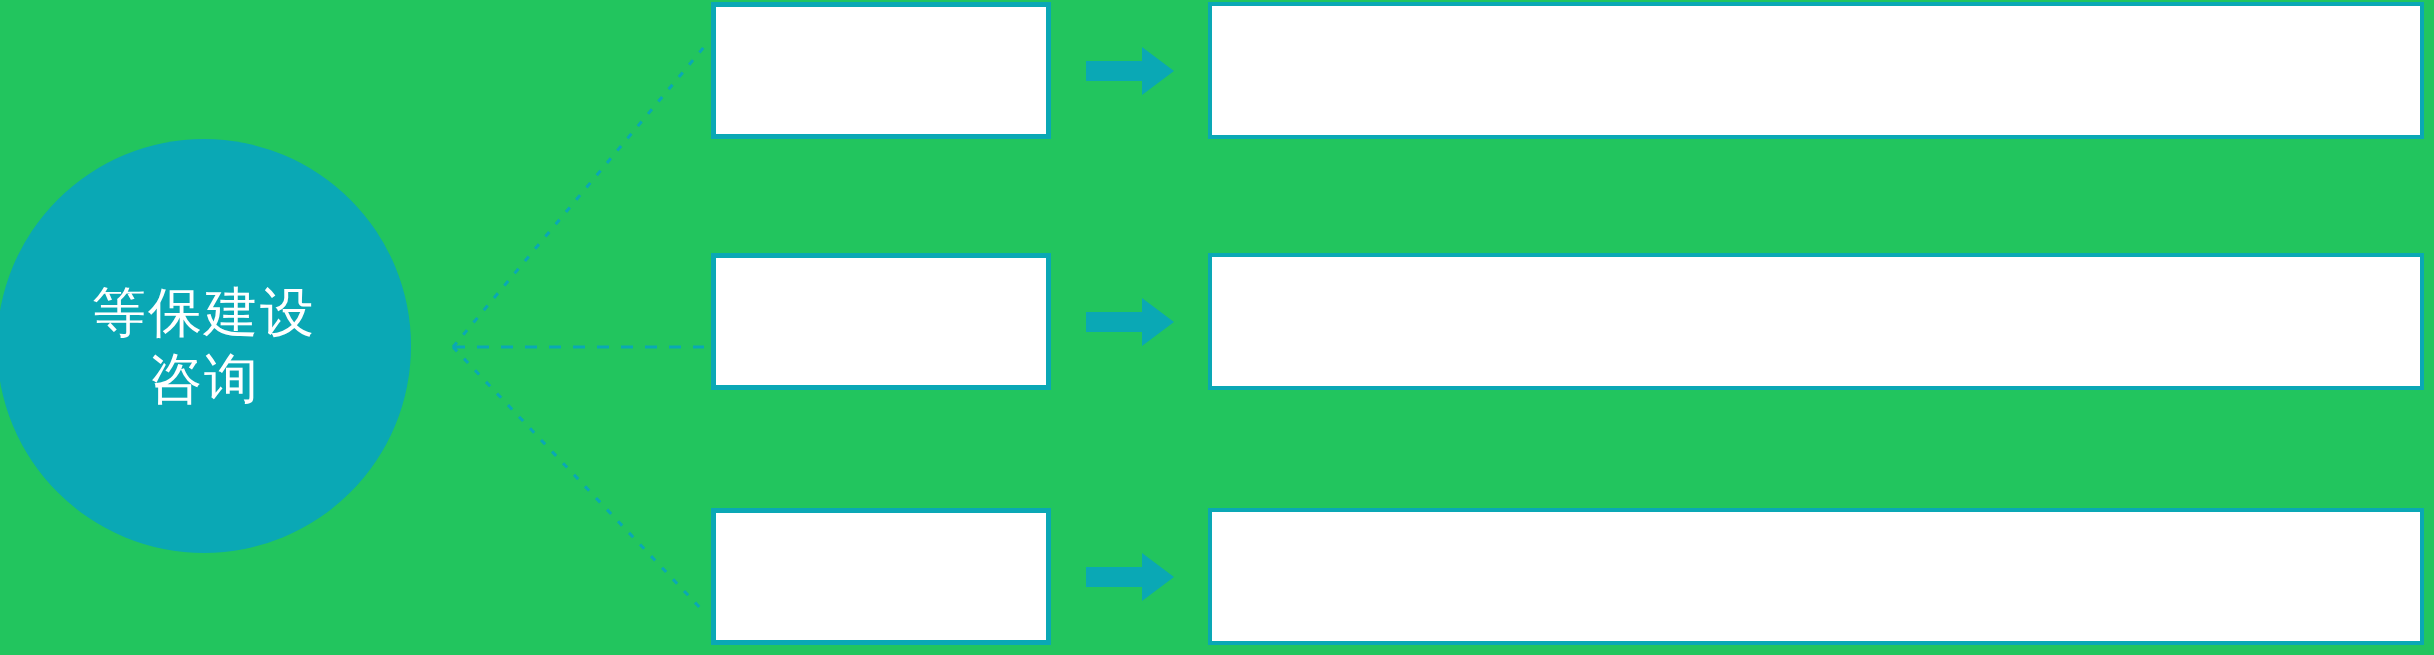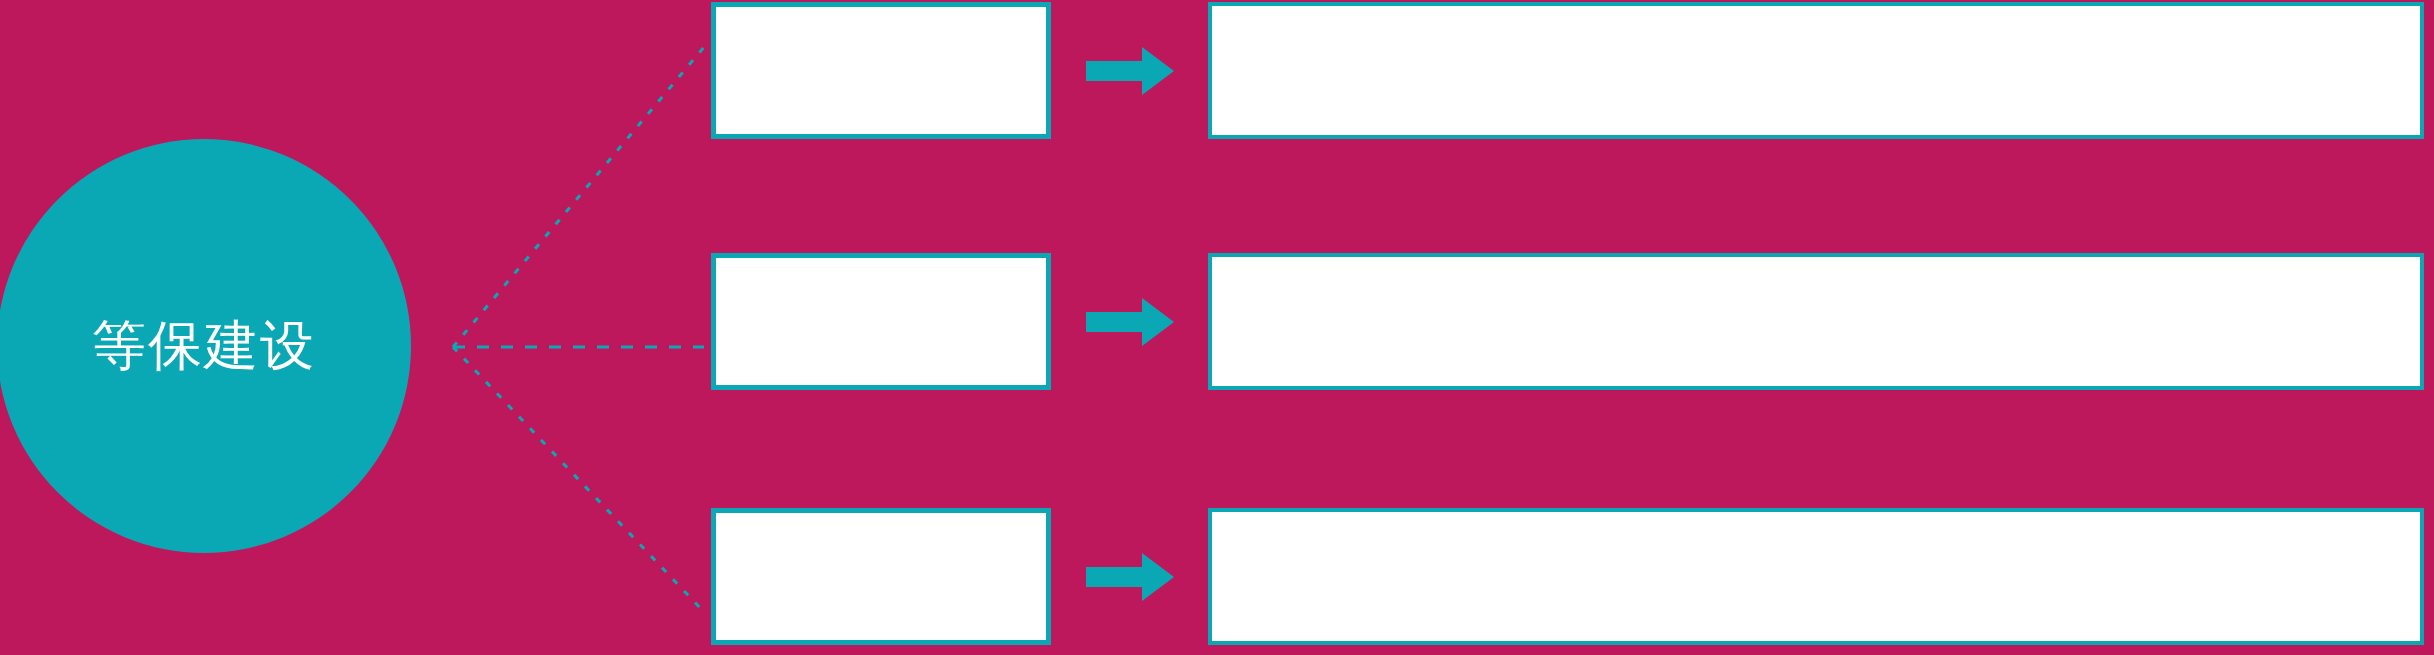--- a/index.html
+++ b/index.html
@@ -8,21 +8,21 @@
     padding: 0;
     background: #ffffff;
   }
   body {
     font-family: "Liberation Sans", "DejaVu Sans", sans-serif;
   }
   #canvas {
     position: relative;
     width: 2434px;
     height: 655px;
-    background: #be185d;
+    background: #22c55e;
     overflow: hidden;
   }
 
   
   .hub-circle {
     position: absolute;
     left: -3px;
     top: 139px;
     width: 414px;
     height: 414px;
@@ -108,20 +108,21 @@
   }
   .arrow svg { display: block; }
 </style>
 </head>
 <body>
 
 <div id="canvas">
 
   <div class="hub-circle">
     <div class="hub-line">等保建设</div>
+    <div class="hub-line">咨询</div>
   </div>
 
   <svg class="connectors" viewBox="0 0 2434 655" xmlns="http://www.w3.org/2000/svg">
     <g stroke="#0aa8b5" stroke-width="3" fill="none" stroke-linecap="butt">
       <line x1="453" y1="347" x2="704" y2="47" stroke-dasharray="6 10"></line>
       <line x1="453" y1="347" x2="704" y2="347" stroke-dasharray="12 12"></line>
       <line x1="453" y1="347" x2="704" y2="612" stroke-dasharray="6 10"></line>
     </g>
   </svg>
 

